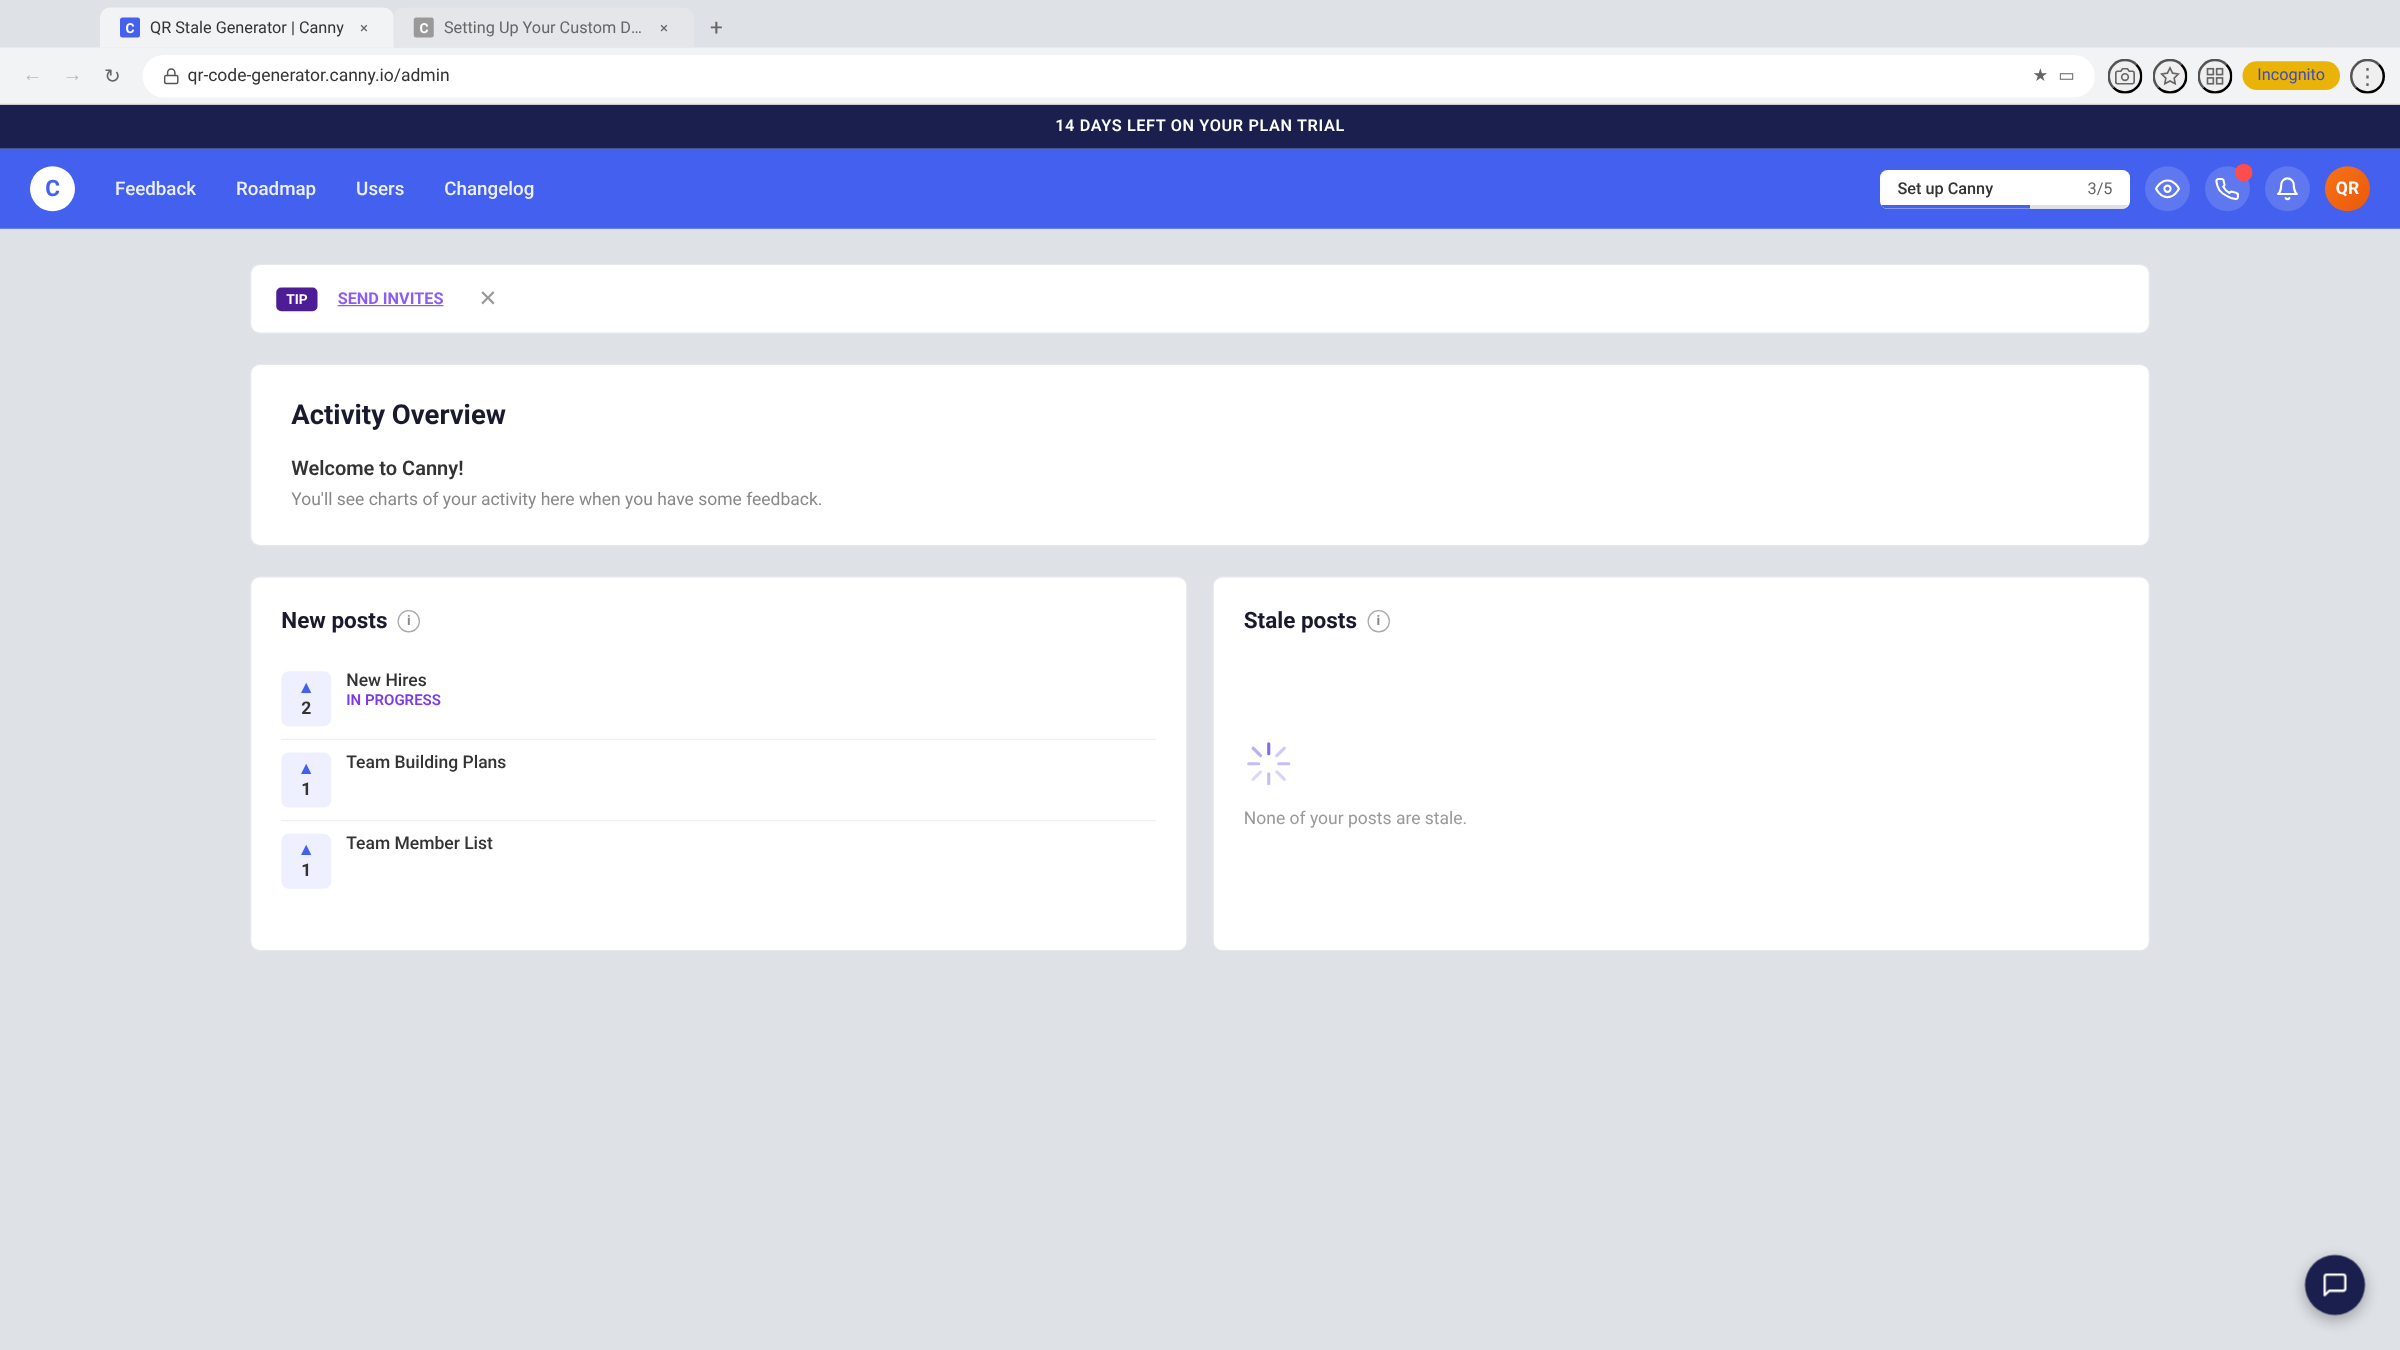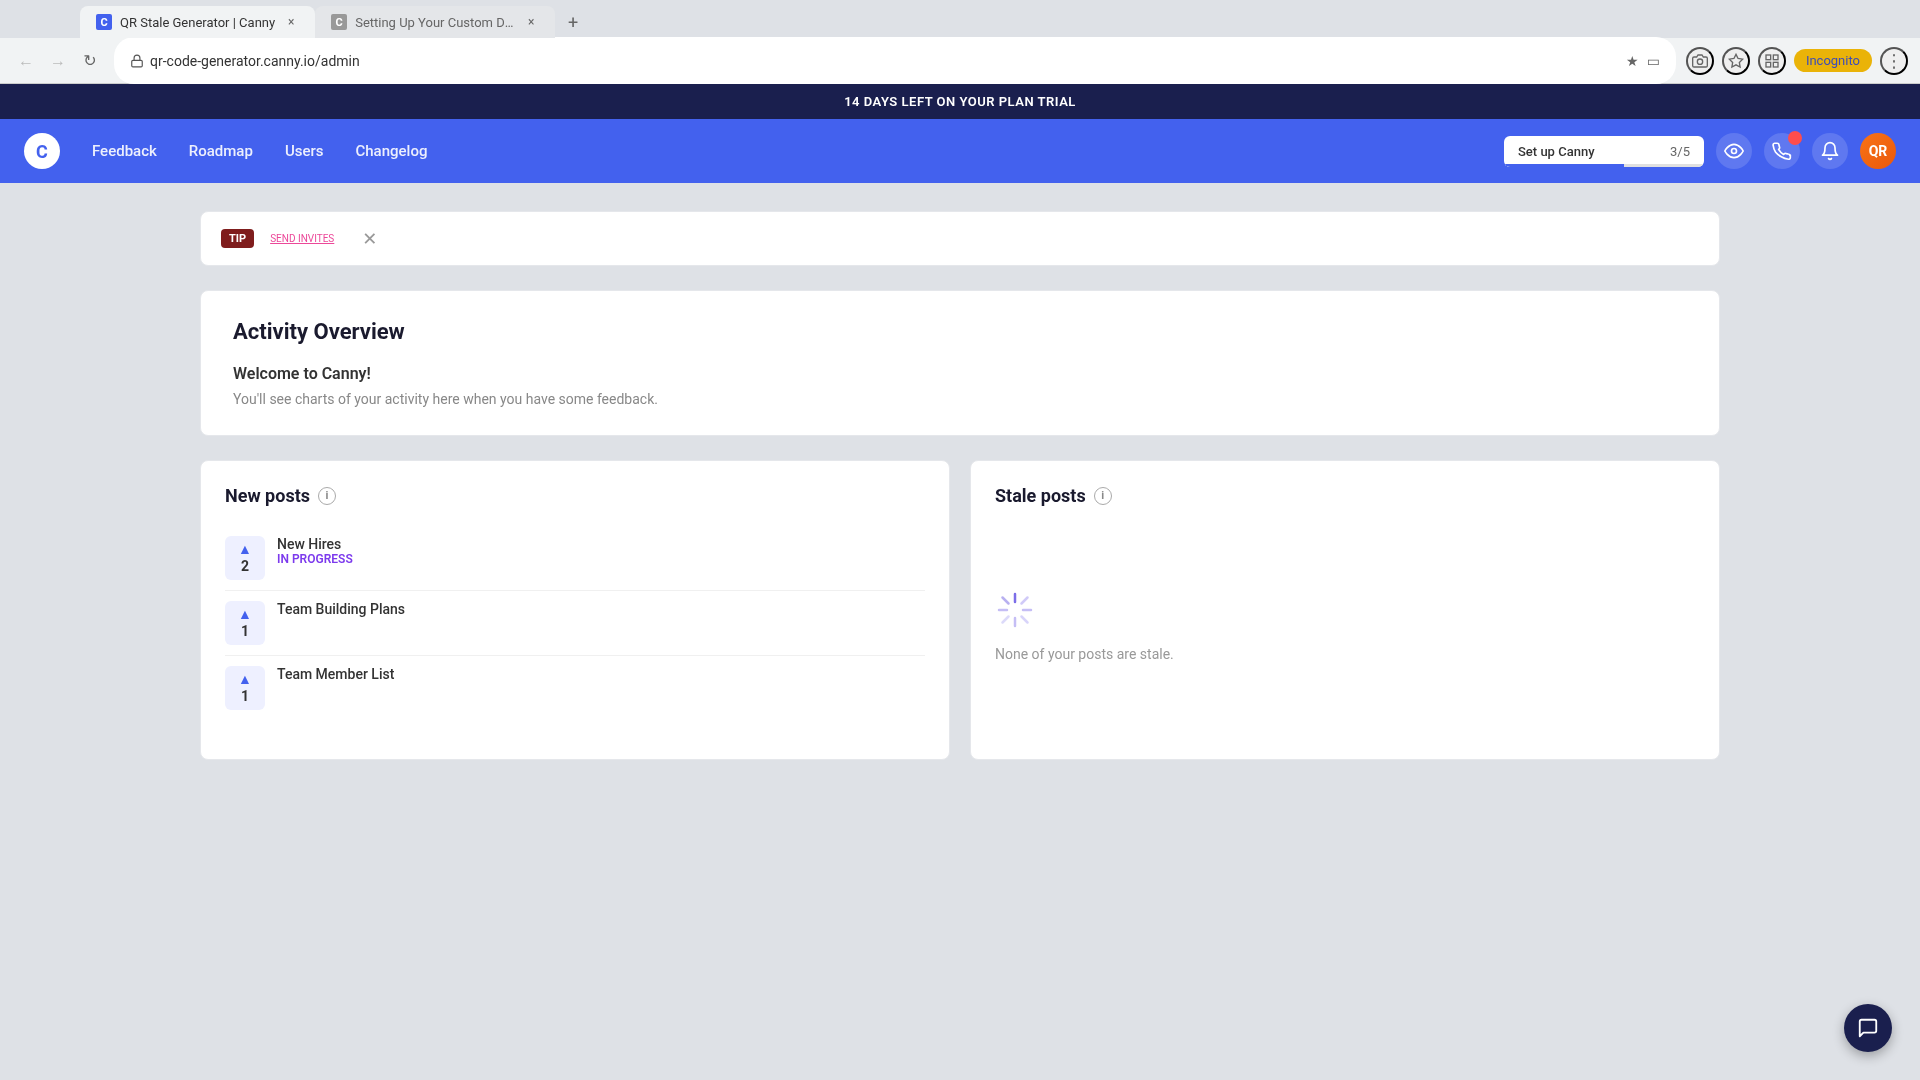--- a/index.html
+++ b/index.html
@@ -15,21 +15,21 @@
     .tab-favicon { width: 16px; height: 16px; border-radius: 2px; display: flex; align-items: center; justify-content: center; font-size: 10px; flex-shrink: 0; }
     .tab-favicon.blue { background: #4361ee; color: white; font-weight: bold; }
     .tab-favicon.gray { background: #999; color: white; }
     .tab-title { flex: 1; overflow: hidden; text-overflow: ellipsis; white-space: nowrap; font-size: 13px; }
     .tab-close { width: 16px; height: 16px; border-radius: 50%; display: flex; align-items: center; justify-content: center; font-size: 12px; cursor: pointer; color: #666; flex-shrink: 0; }
     .tab-new { width: 28px; height: 28px; border-radius: 50%; display: flex; align-items: center; justify-content: center; font-size: 18px; color: #666; cursor: pointer; margin-left: 4px; align-self: center; }
 
     .nav-buttons { display: flex; align-items: center; gap: 4px; }
     .nav-btn { width: 28px; height: 28px; border-radius: 50%; display: flex; align-items: center; justify-content: center; color: #666; font-size: 16px; cursor: pointer; border: none; background: none; }
     .nav-btn.disabled { color: #bbb; cursor: default; }
-    .address-bar { flex: 1; background: white; border: none; border-radius: 20px; padding: 6px 16px; font-size: 14px; color: #333; display: flex; align-items: center; gap: 8px; height: 47px; }
+    .address-bar { flex: 1; background: white; border: none; border-radius: 20px; padding: 6px 16px; font-size: 14px; color: #333; display: flex; align-items: center; gap: 8px; height: 34px; }
     .address-text { font-size: 14px; color: #333; }
     .address-icons { display: flex; align-items: center; gap: 8px; margin-left: auto; }
     .addr-icon { color: #666; font-size: 14px; cursor: pointer; }
     .browser-actions { display: flex; align-items: center; gap: 8px; }
     .browser-action-btn { width: 28px; height: 28px; border-radius: 50%; display: flex; align-items: center; justify-content: center; font-size: 14px; color: #666; cursor: pointer; }
     .profile-btn { background: #eab308; border-radius: 20px; padding: 4px 12px; font-size: 13px; color: #3d4db7; cursor: pointer; }
 
     
     .trial-banner { background: #1a1f4e; color: white; text-align: center; padding: 10px; font-size: 13px; font-weight: 600; letter-spacing: 0.5px; }
 
@@ -43,23 +43,23 @@
     .setup-count { font-size: 13px; color: #666; }
 
     .header-icon-btn { width: 36px; height: 36px; border-radius: 50%; display: flex; align-items: center; justify-content: center; color: white; font-size: 18px; cursor: pointer; background: rgba(255,255,255,0.15); position: relative; }
     .badge { position: absolute; top: -2px; right: -2px; background: #ff4d4d; color: white; border-radius: 50%; width: 14px; height: 14px; font-size: 8px; display: flex; align-items: center; justify-content: center; font-weight: bold; }
     .avatar-btn { width: 36px; height: 36px; border-radius: 50%; overflow: hidden; cursor: pointer; background: linear-gradient(135deg, #f97316, #ea580c); display: flex; align-items: center; justify-content: center; font-size: 14px; font-weight: bold; color: white; }
 
     
     .main-content { padding: 28px 200px; }
 
     .tip-banner { background: white; border-radius: 8px; padding: 16px 20px; display: flex; align-items: center; gap: 16px; margin-bottom: 24px; border: 1px solid #e5e7eb; }
-    .tip-badge { background: #7f1d1d; color: white; font-size: 11px; font-weight: bold; padding: 3px 8px; border-radius: 4px; flex-shrink: 0; }
+    .tip-badge { background: #4c1d95; color: white; font-size: 11px; font-weight: bold; padding: 3px 8px; border-radius: 4px; flex-shrink: 0; }
     .tip-text { flex: 1; font-size: 14px; color: #444; }
-    .send-invites-link { color: #ec4899; font-size: 10px; font-weight: 400; text-decoration: underline; cursor: pointer; white-space: nowrap; }
+    .send-invites-link { color: #8b5cf6; font-size: 13px; font-weight: 700; text-decoration: underline; cursor: pointer; white-space: nowrap; }
     .tip-close { color: #999; font-size: 18px; cursor: pointer; margin-left: 12px; }
 
     .activity-overview { background: white; border-radius: 8px; padding: 28px 32px; margin-bottom: 24px; border: 1px solid #e5e7eb; }
     .section-title { font-size: 22px; font-weight: 700; color: #1a1a2e; margin-bottom: 20px; }
     .welcome-title { font-size: 16px; font-weight: 600; color: #333; margin-bottom: 8px; }
     .welcome-text { font-size: 14px; color: #888; }
 
     .posts-grid { display: grid; grid-template-columns: 1fr 1fr; gap: 20px; }
     .posts-card { background: white; border-radius: 8px; padding: 24px; border: 1px solid #e5e7eb; min-height: 300px; }
     .card-title { font-size: 18px; font-weight: 700; color: #1a1a2e; margin-bottom: 20px; display: flex; align-items: center; gap: 8px; }

